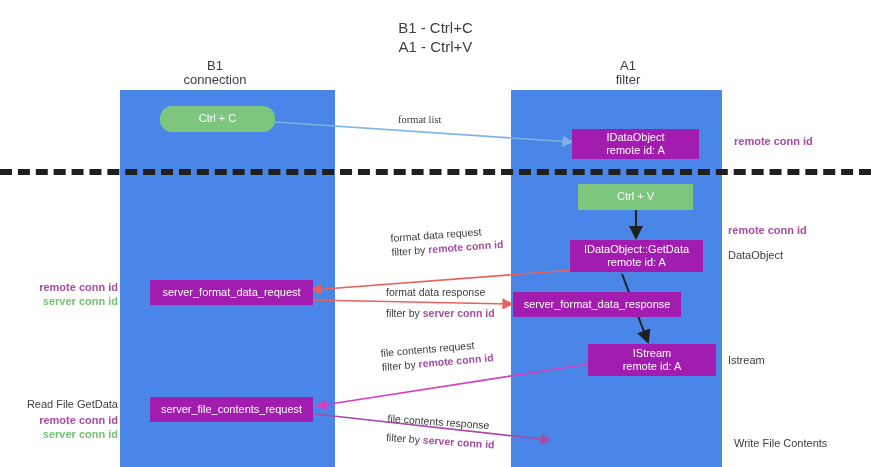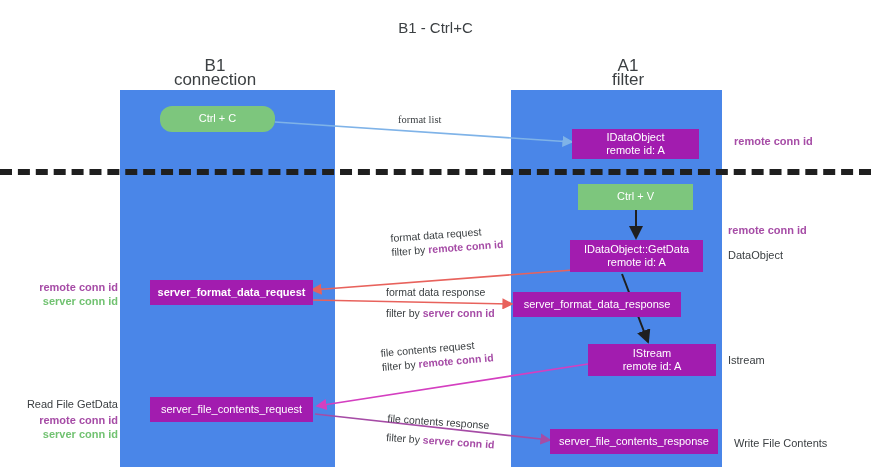--- a/index.html
+++ b/index.html
@@ -15,21 +15,21 @@
   .abs{position:absolute;}
 
   
   .title{
     left:0;top:6px;width:871px;text-align:center;
     font-size:15px;line-height:19px;color:#3c4043;
   }
 
   
   .lane-head{
-    text-align:center;font-size:17px;line-height:14px;color:#3c4043;
+    text-align:center;font-size:13px;line-height:14px;color:#3c4043;
   }
 
   
   .lane{
     background:#4a86e8;
   }
 
   
   .box{
     box-sizing:border-box;
@@ -64,20 +64,21 @@
   }
   svg.ov{position:absolute;left:0;top:0;width:871px;height:467px;overflow:visible;}
 </style>
 </head>
 <body>
 
 <div id="stage">
 
   <div class="abs title">
     <div>B1 - Ctrl+C</div>
+    <div>A1 - Ctrl+V</div>
   </div>
 
   <div class="abs lane-head" style="left:145px;top:47px;width:140px;">
     <div>B1</div>
     <div>connection</div>
   </div>
   <div class="abs lane-head" style="left:548px;top:47px;width:160px;">
     <div>A1</div>
     <div>filter</div>
   </div>
@@ -137,35 +138,32 @@
   <div class="abs box orange" style="left:570px;top:228px;width:133px;height:32px;">
     <span>IDataObject::GetData</span>
     <span>remote id: A</span>
   </div>
 
   <div class="abs box orange" style="left:588px;top:332px;width:128px;height:32px;">
     <span>IStream</span>
     <span>remote id: A</span>
   </div>
 
-  <div class="abs box orange" style="left:150px;top:268px;width:163px;height:25px;font-weight:bold;">
+  <div class="abs box orange" style="left:150px;top:268px;width:163px;height:25px;">
     <span>server_format_data_request</span>
   </div>
 
   <div class="abs box orange" style="left:513px;top:280px;width:168px;height:25px;">
     <span>server_format_data_response</span>
   </div>
 
   <div class="abs box orange" style="left:150px;top:385px;width:163px;height:25px;">
     <span>server_file_contents_request</span>
   </div>
 
-  <div class="abs box orange" style="left:550px;top:417px;width:168px;height:25px;">
-    <span>server_file_contents_response</span>
-  </div>
 
   <div class="abs elabel" style="left:398px;top:101px;font-family:Liberation Serif, serif;">
     <span>format list</span>
   </div>
 
   <div class="abs elabel rot" style="left:390px;top:219px;transform:rotate(-4.2deg);">
     <div>format data request</div>
     <div><span>filter by </span><b>remote conn id</b></div>
   </div>
 

